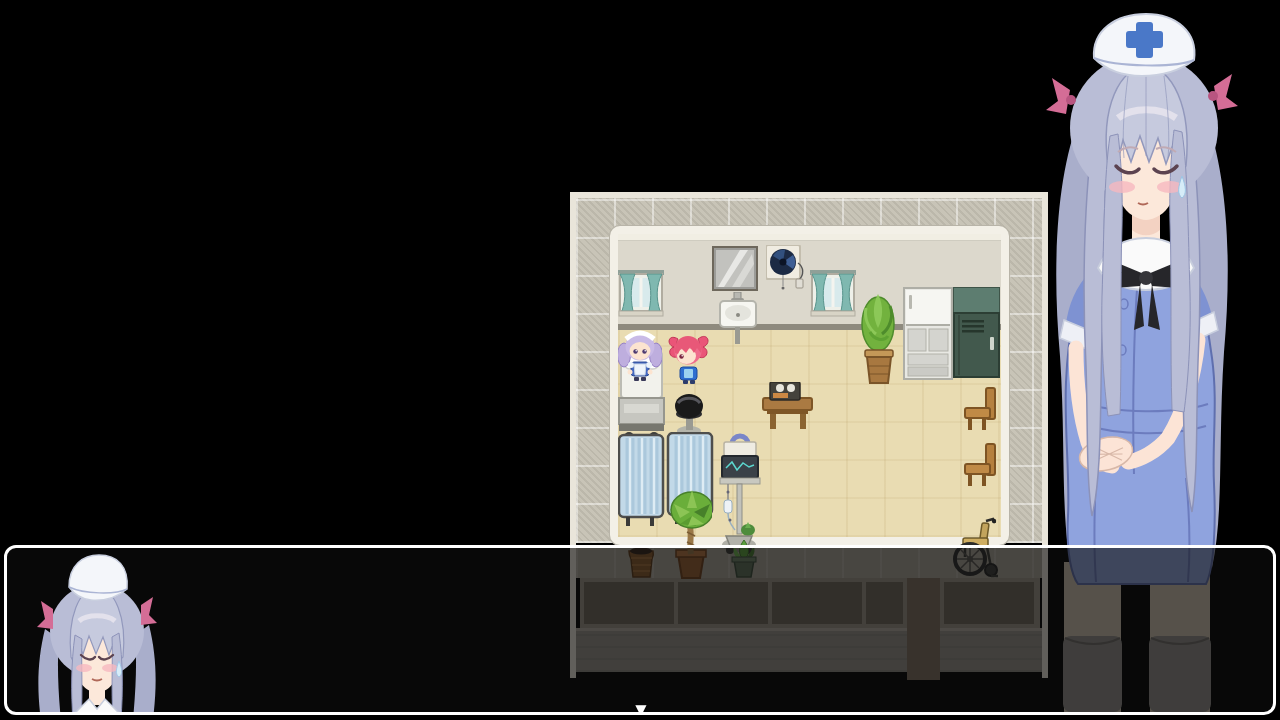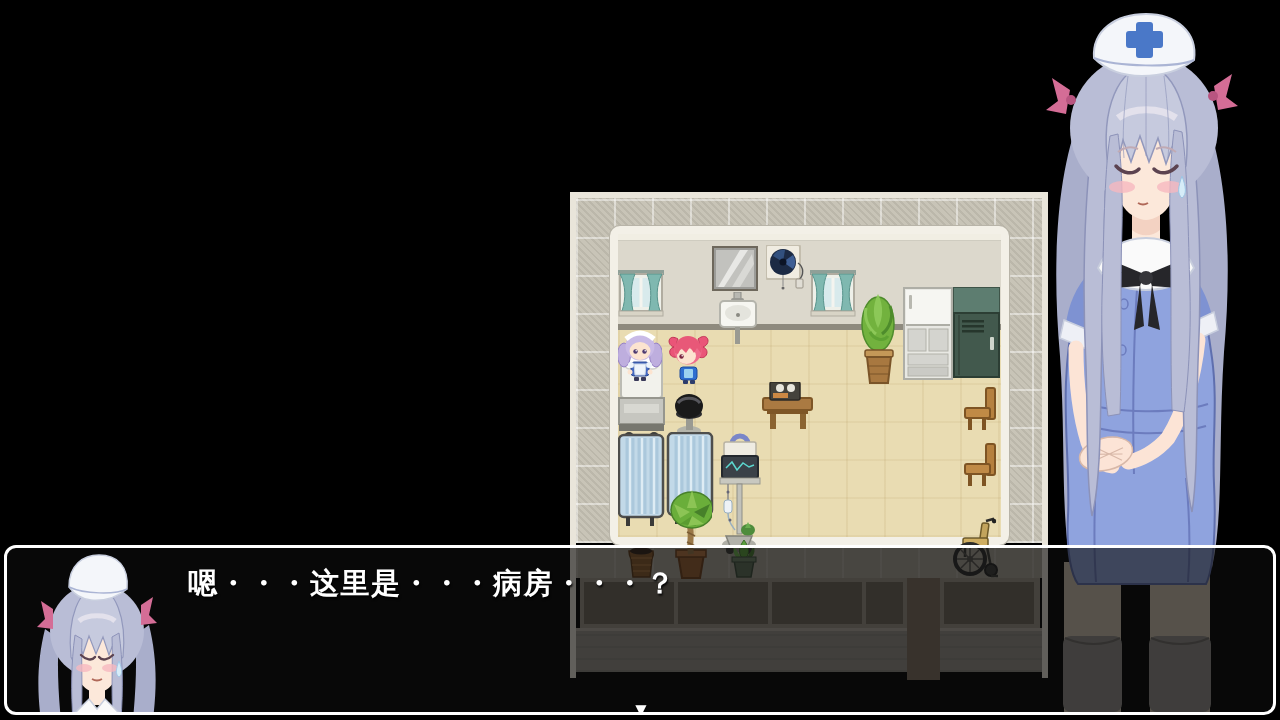--- a/index.html
+++ b/index.html
@@ -422,17 +422,16 @@
       </g>
       <path d="M52,104 C57,109 63,110 66,106" stroke="#5c4350" stroke-width="2.4" fill="none" stroke-linecap="round"></path>
       <path d="M70,106 C73,110 79,109 84,104" stroke="#5c4350" stroke-width="2.4" fill="none" stroke-linecap="round"></path>
       <ellipse cx="55" cy="117" rx="8" ry="4" fill="#f6b8bf" opacity=".8"></ellipse>
       <ellipse cx="81" cy="117" rx="8" ry="4" fill="#f6b8bf" opacity=".8"></ellipse>
       <path d="M90,110 C87,118 86,123 90,126 C94,123 93,118 90,110 Z" fill="#d6ecf8" stroke="#9cc4e4" stroke-width=".8"></path>
       <path d="M63,128 Q68,131 73,128" stroke="#b06858" stroke-width="1.8" fill="none"></path>
       <rect x="60" y="136" width="16" height="18" fill="#fce8da"></rect>
       <path d="M36,172 L60,148 L68,158 L76,148 L100,172 Z" fill="#fafafa" stroke="#c8cedd" stroke-width="1.5"></path>
     </svg>
-    <div class="dialog-text">嗯・・・这里是・・・病房・・・？</div>
     <div class="continue">▼</div>
   </div>
 
 </div>
 
 </body></html>

